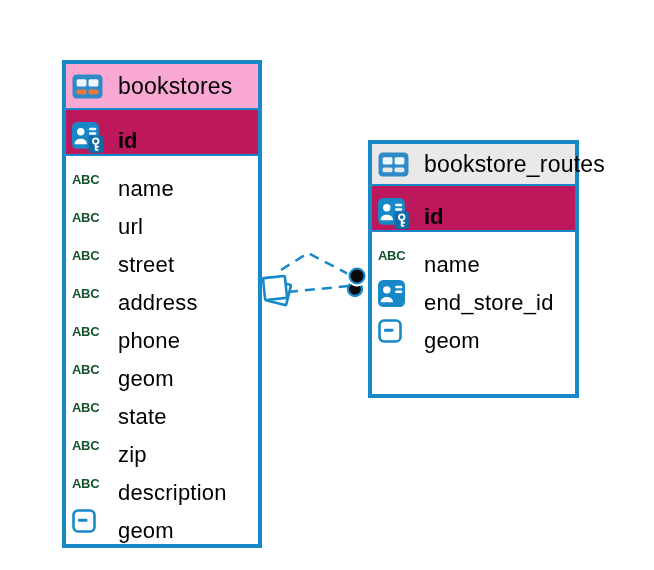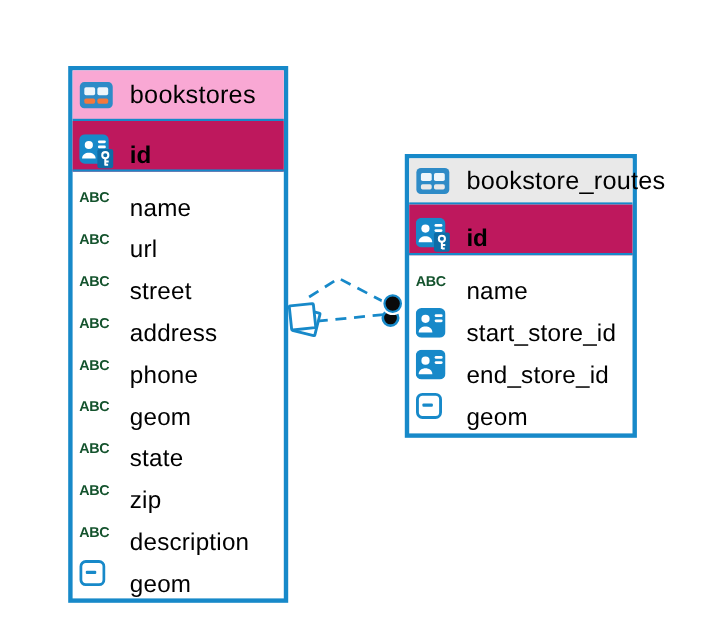--- a/index.html
+++ b/index.html
@@ -186,32 +186,20 @@
       <div class="col-row" data-interactable="true">
         <span class="icon-box" data-interactable="false">
           <svg width="27" height="27" viewBox="0 0 26 26">
             <rect x="0" y="0" width="26" height="26" rx="5" fill="#1789c9"></rect>
             <circle cx="8.5" cy="9.5" r="3.6" fill="#fff"></circle>
             <path d="M2.5 21.5 C2.5 14.5 14.5 14.5 14.5 21.5 Z" fill="#fff"></path>
             <rect x="16.5" y="5.5" width="7" height="2.4" rx="1.2" fill="#fff"></rect>
             <rect x="16.5" y="10" width="7" height="2.4" rx="1.2" fill="#fff"></rect>
           </svg>
         </span>
-        <span class="col-label" data-interactable="false">start_store_id</span>
-      </div>
-      <div class="col-row" data-interactable="true">
-        <span class="icon-box" data-interactable="false">
-          <svg width="27" height="27" viewBox="0 0 26 26">
-            <rect x="0" y="0" width="26" height="26" rx="5" fill="#1789c9"></rect>
-            <circle cx="8.5" cy="9.5" r="3.6" fill="#fff"></circle>
-            <path d="M2.5 21.5 C2.5 14.5 14.5 14.5 14.5 21.5 Z" fill="#fff"></path>
-            <rect x="16.5" y="5.5" width="7" height="2.4" rx="1.2" fill="#fff"></rect>
-            <rect x="16.5" y="10" width="7" height="2.4" rx="1.2" fill="#fff"></rect>
-          </svg>
-        </span>
         <span class="col-label" data-interactable="false">end_store_id</span>
       </div>
       <div class="col-row" data-interactable="true">
         <span class="icon-box" data-interactable="false">
           <svg width="24" height="24" viewBox="0 0 24 24">
             <rect x="1.5" y="1.5" width="21" height="21" rx="4.5" fill="#fff" stroke="#1789c9" stroke-width="2.6"></rect>
             <rect x="6" y="9.8" width="9.5" height="3" rx="1" fill="#1789c9"></rect>
           </svg>
         </span>
         <span class="col-label" data-interactable="false">geom</span>

